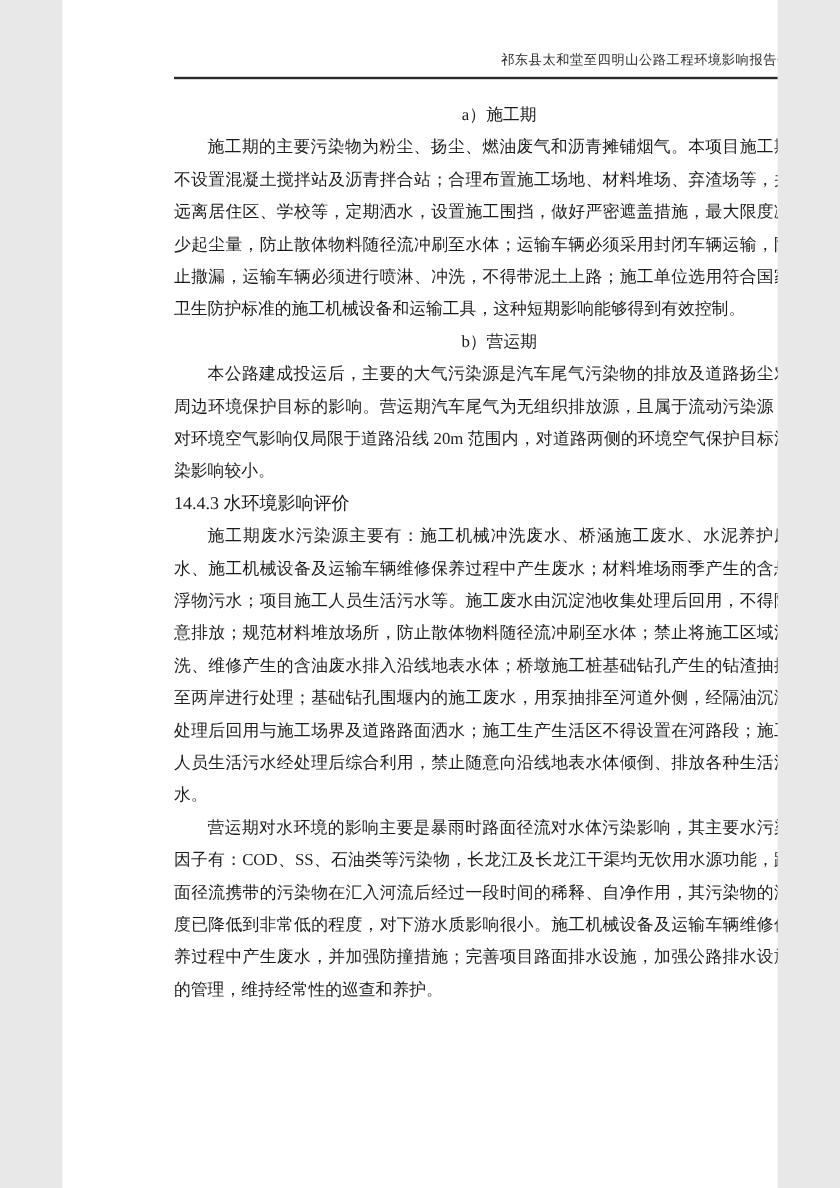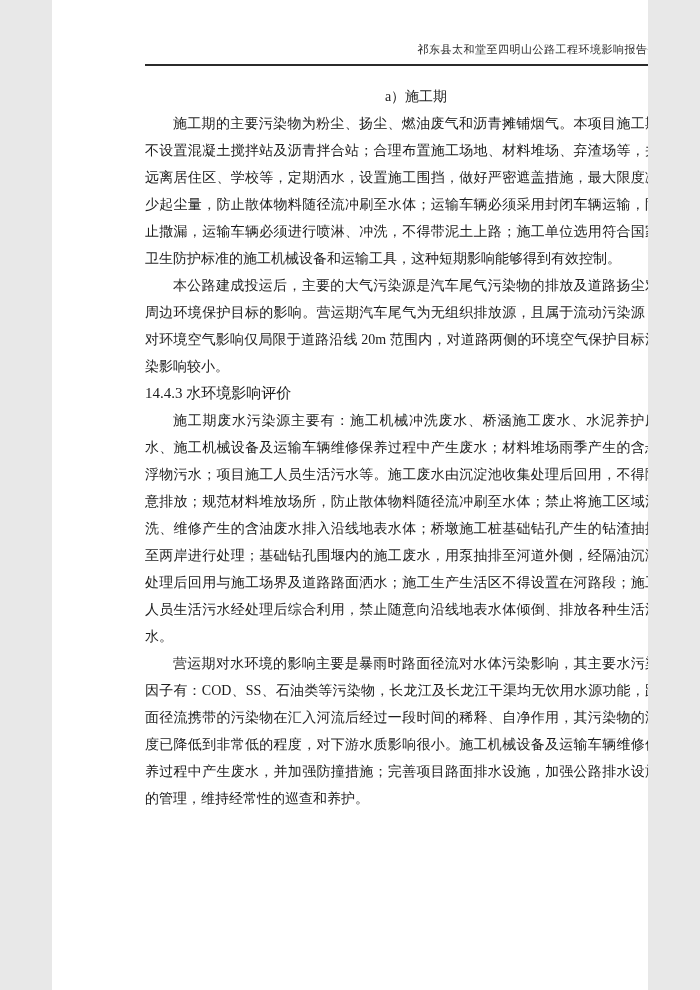--- a/index.html
+++ b/index.html
@@ -67,20 +67,21 @@
 <body>
 
 <div class="page">
   <div class="header">
     <span>祁东县太和堂至四明山公路工程环境影响报告书</span>
   </div>
 
   <div class="content" id="content">
       <div class="block subheading">a）施工期</div>
       <div class="block paragraph">施工期的主要污染物为粉尘、扬尘、燃油废气和沥青摊铺烟气。本项目施工期不设置混凝土搅拌站及沥青拌合站；合理布置施工场地、材料堆场、弃渣场等，并远离居住区、学校等，定期洒水，设置施工围挡，做好严密遮盖措施，最大限度减少起尘量，防止散体物料随径流冲刷至水体；运输车辆必须采用封闭车辆运输，防止撒漏，运输车辆必须进行喷淋、冲洗，不得带泥土上路；施工单位选用符合国家卫生防护标准的施工机械设备和运输工具，这种短期影响能够得到有效控制。</div>
+      <div class="block subheading">b）营运期</div>
       <div class="block paragraph">本公路建成投运后，主要的大气污染源是汽车尾气污染物的排放及道路扬尘对周边环境保护目标的影响。营运期汽车尾气为无组织排放源，且属于流动污染源，对环境空气影响仅局限于道路沿线 20m 范围内，对道路两侧的环境空气保护目标污染影响较小。</div>
       <div class="block heading">14.4.3  水环境影响评价</div>
       <div class="block paragraph">施工期废水污染源主要有：施工机械冲洗废水、桥涵施工废水、水泥养护废水、施工机械设备及运输车辆维修保养过程中产生废水；材料堆场雨季产生的含悬浮物污水；项目施工人员生活污水等。施工废水由沉淀池收集处理后回用，不得随意排放；规范材料堆放场所，防止散体物料随径流冲刷至水体；禁止将施工区域清洗、维修产生的含油废水排入沿线地表水体；桥墩施工桩基础钻孔产生的钻渣抽排至两岸进行处理；基础钻孔围堰内的施工废水，用泵抽排至河道外侧，经隔油沉淀处理后回用与施工场界及道路路面洒水；施工生产生活区不得设置在河路段；施工人员生活污水经处理后综合利用，禁止随意向沿线地表水体倾倒、排放各种生活污水。</div>
       <div class="block paragraph">营运期对水环境的影响主要是暴雨时路面径流对水体污染影响，其主要水污染因子有：COD、SS、石油类等污染物，长龙江及长龙江干渠均无饮用水源功能，路面径流携带的污染物在汇入河流后经过一段时间的稀释、自净作用，其污染物的浓度已降低到非常低的程度，对下游水质影响很小。施工机械设备及运输车辆维修保养过程中产生废水，并加强防撞措施；完善项目路面排水设施，加强公路排水设施的管理，维持经常性的巡查和养护。</div>
     </div>
 
   <div class="footer">
     <span>219</span>
   </div>
 </div>

